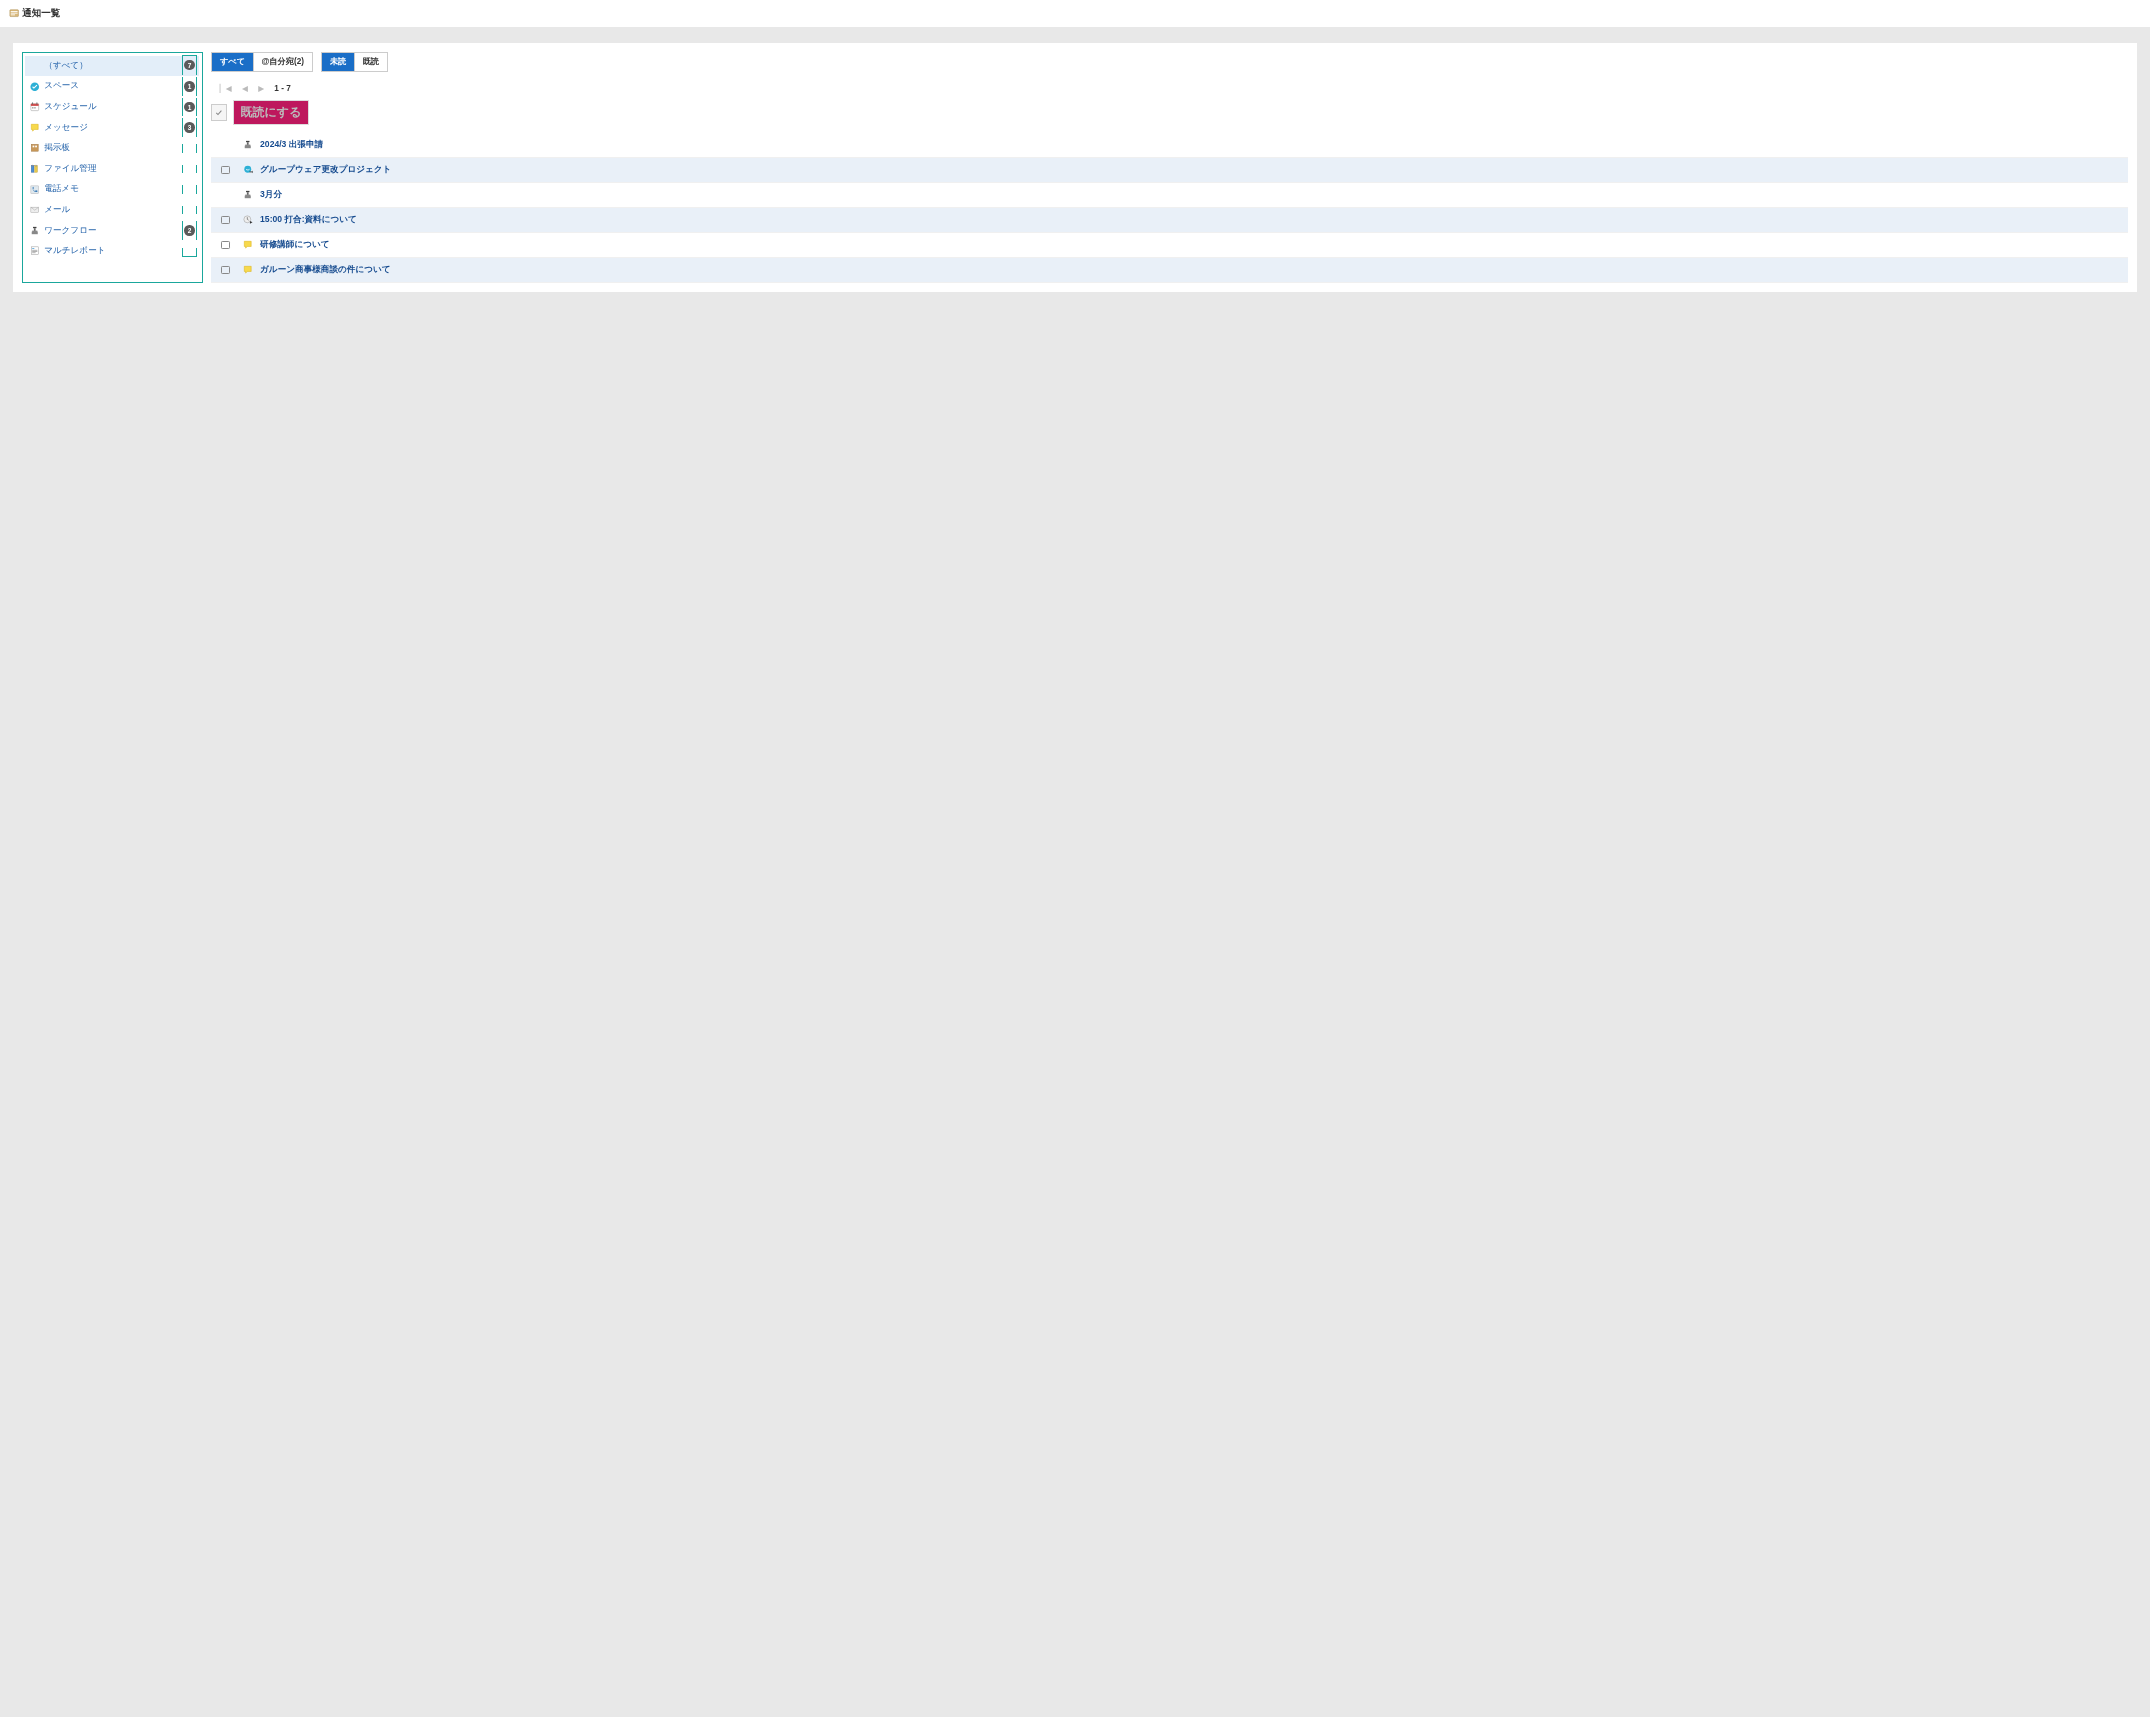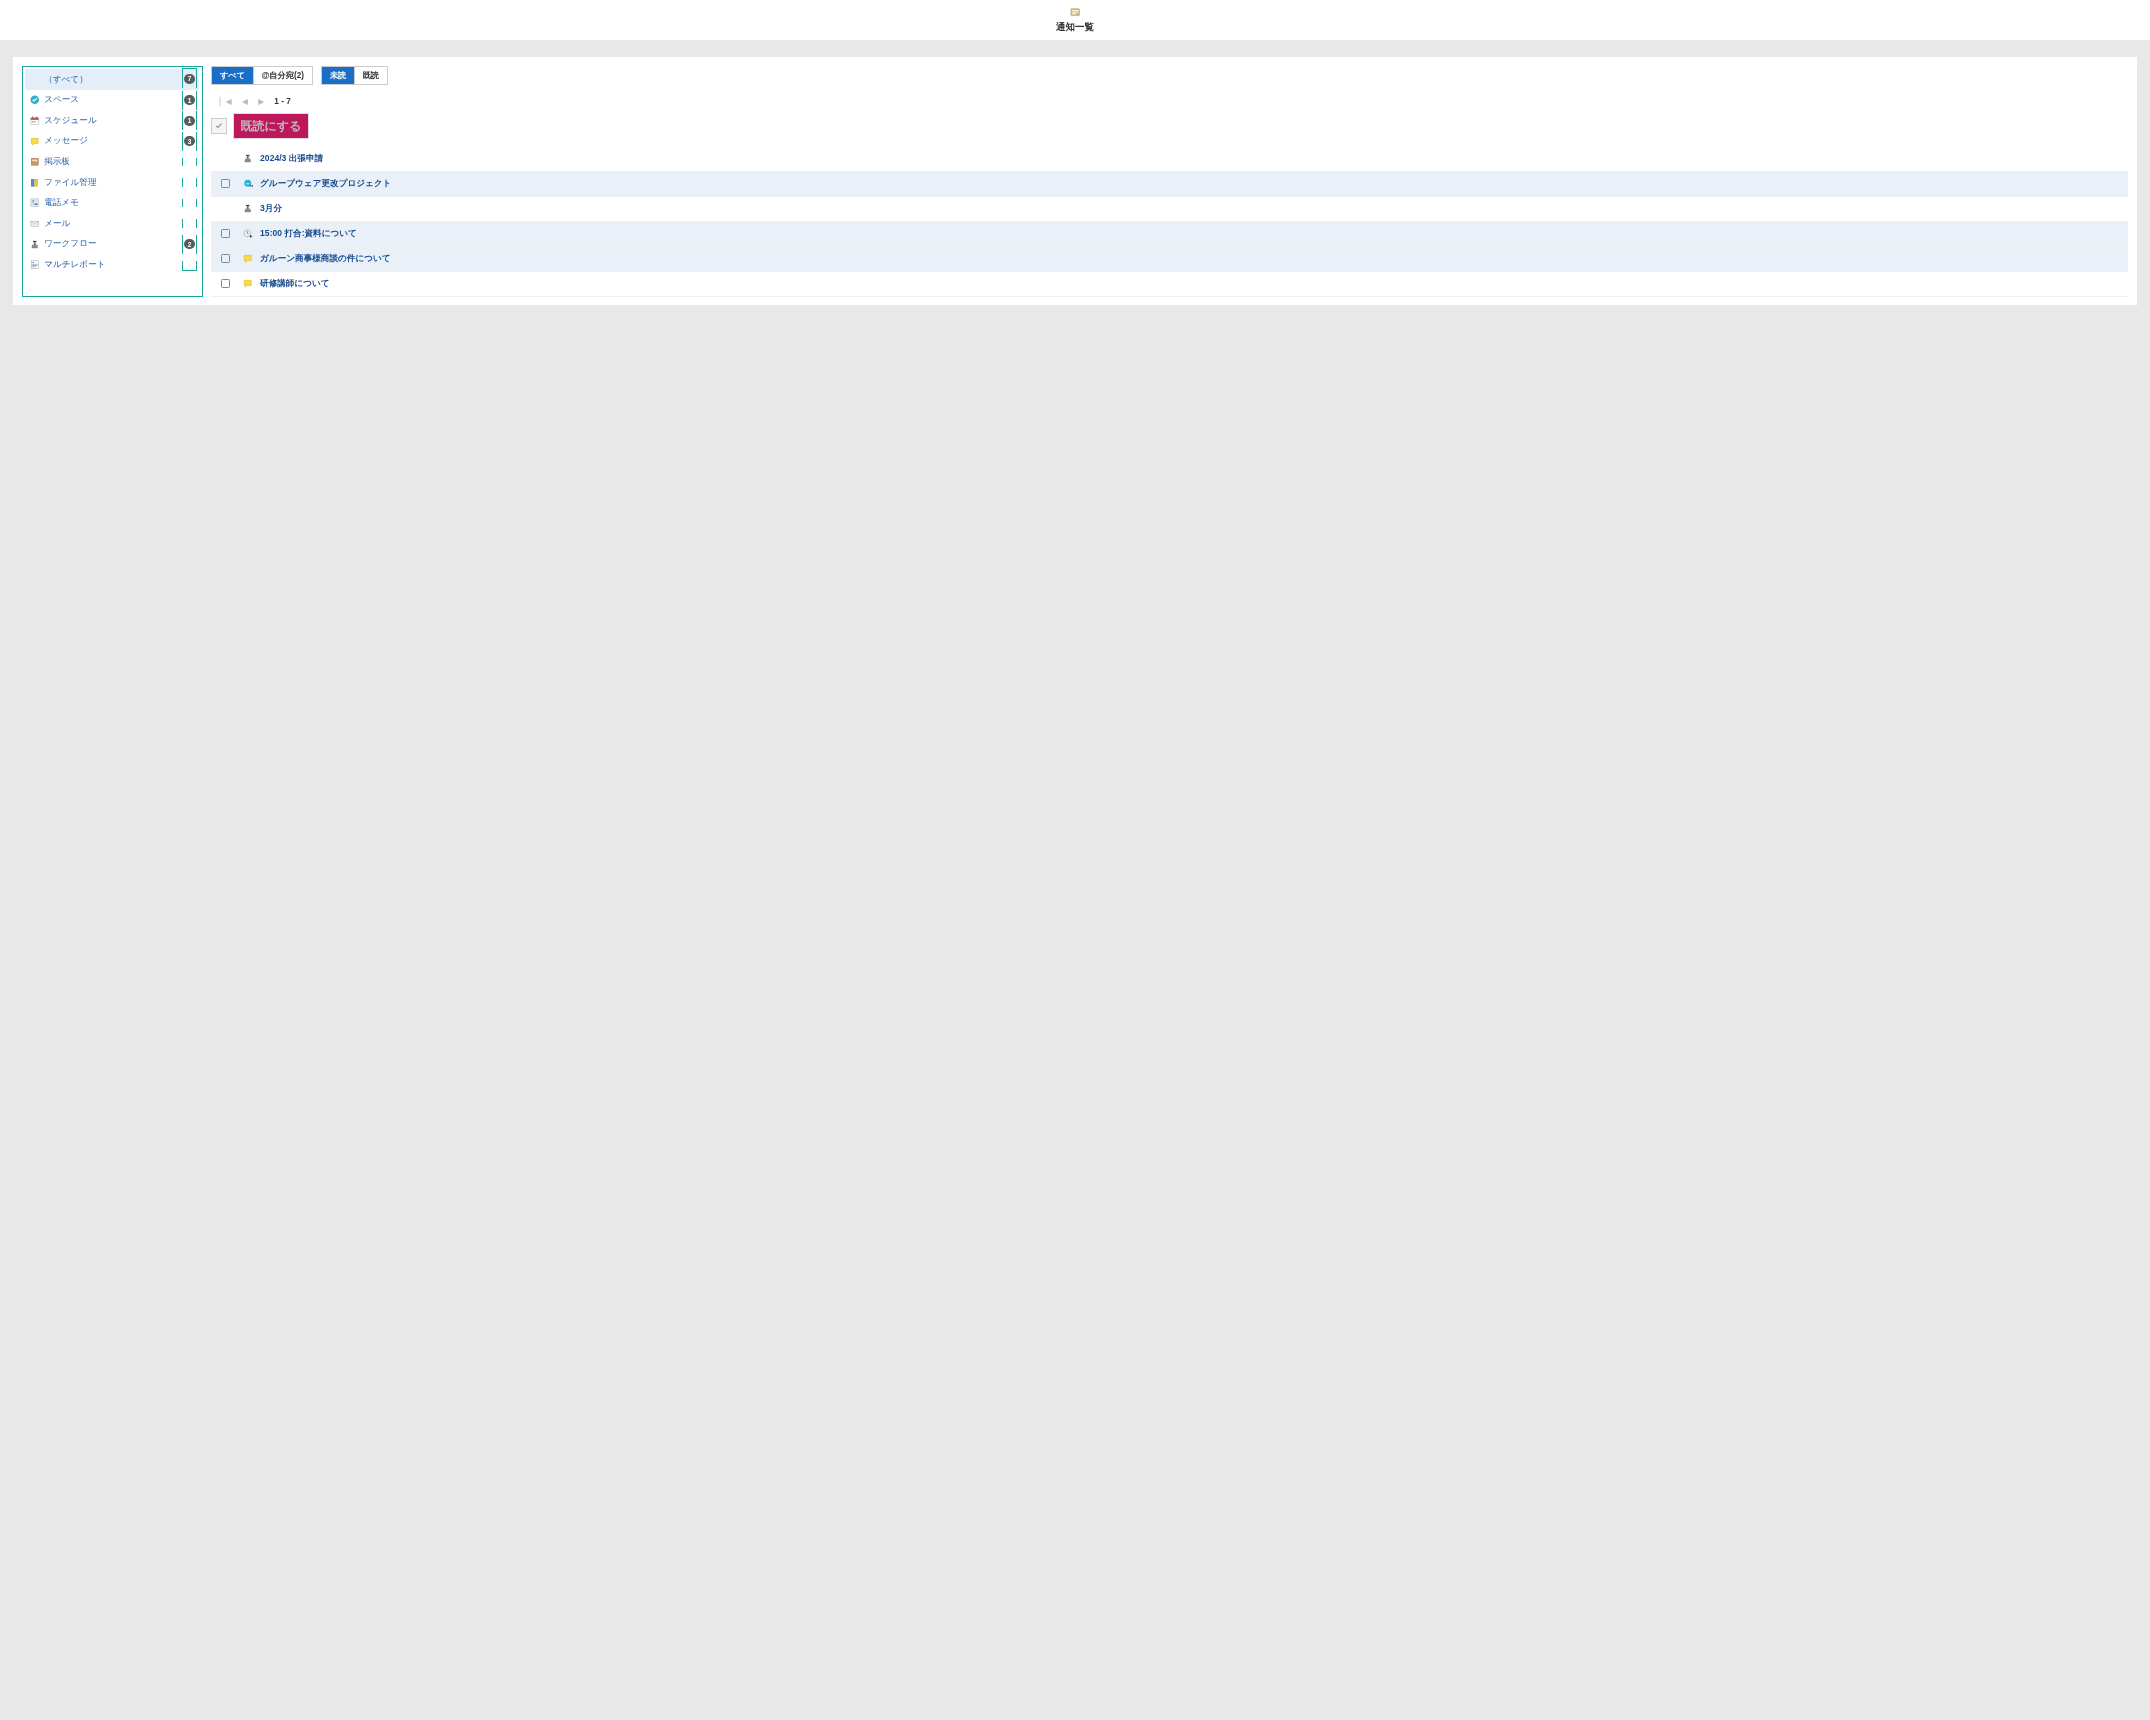--- a/index.html
+++ b/index.html
@@ -3,21 +3,20 @@
   <meta charset="utf-8">
   <style>
     * { box-sizing: border-box; margin: 0; padding: 0; }
     body { font-family: "Hiragino Kaku Gothic Pro", "Meiryo", sans-serif; background: #fff; font-size: 6.9px; }
     
     .header {
       padding: 6.9px 8.6px;
       display: flex;
       align-items: center;
       gap: 3.4px;
-      flex-direction: column;
     }
     .header-icon {
       width: 10.3px;
       height: 10.3px;
       display: inline-flex;
       align-items: center;
       justify-content: center;
     }
     .header-title {
       font-size: 9.5px;
@@ -434,41 +433,41 @@
             </div>
             <div class="notif-icon-cell">
               <svg width="9.5" height="9.5" viewBox="0 0 22 22">
                 <circle cx="10" cy="10" r="8" fill="#eee" stroke="#888"></circle>
                 <path d="M10 5 v5 l3 2" stroke="#555" stroke-width="1.5" fill="none"></path>
                 <polygon points="16,14 22,17 16,20" fill="#333"></polygon>
               </svg>
             </div>
             <div class="notif-title">15:00 打合:資料について</div>
           </div>
+          <div class="notif-row">
+            <div class="notif-checkbox-cell">
+              <div class="notif-checkbox"></div>
+            </div>
+            <div class="notif-icon-cell">
+              <svg width="9.5" height="9.5" viewBox="0 0 22 22">
+                <path d="M3 3 h16 v12 h-9 l-4 4 v-4 h-3 z" fill="#f7d94c" stroke="#d4a800"></path>
+              </svg>
+            </div>
+            <div class="notif-title">研修講師について</div>
+          </div>
           <div class="notif-row alt">
             <div class="notif-checkbox-cell">
               <div class="notif-checkbox"></div>
             </div>
             <div class="notif-icon-cell">
               <svg width="9.5" height="9.5" viewBox="0 0 22 22">
                 <path d="M3 3 h16 v12 h-9 l-4 4 v-4 h-3 z" fill="#f7d94c" stroke="#d4a800"></path>
               </svg>
             </div>
             <div class="notif-title">ガルーン商事様商談の件について</div>
           </div>
-          <div class="notif-row">
-            <div class="notif-checkbox-cell">
-              <div class="notif-checkbox"></div>
-            </div>
-            <div class="notif-icon-cell">
-              <svg width="9.5" height="9.5" viewBox="0 0 22 22">
-                <path d="M3 3 h16 v12 h-9 l-4 4 v-4 h-3 z" fill="#f7d94c" stroke="#d4a800"></path>
-              </svg>
-            </div>
-            <div class="notif-title">研修講師について</div>
-          </div>
         </div>
 
     </div>
 
   </div>
 </div>
 
 
 </body></html>

